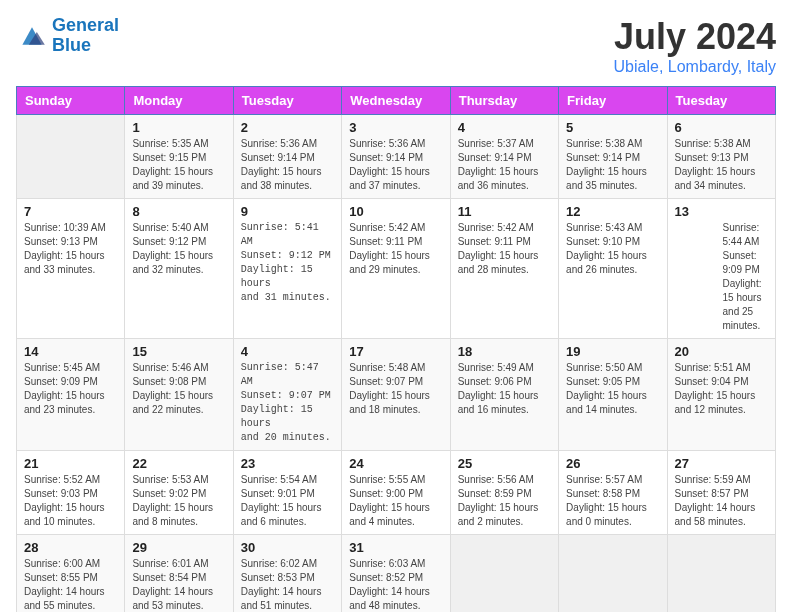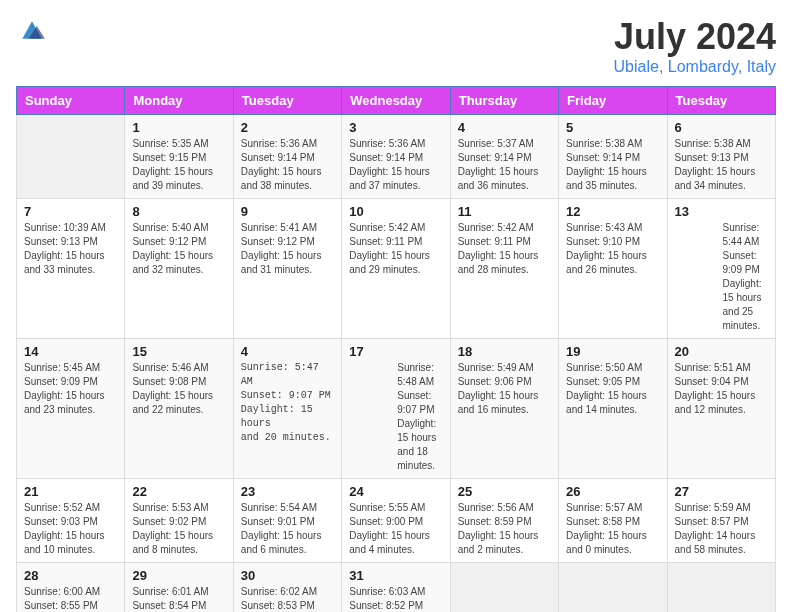--- a/index.html
+++ b/index.html
@@ -94,20 +94,24 @@
   </style>
 </head>
 <body>
 
 <div class="header">
   <div class="logo">
     <svg class="logo-icon" viewBox="0 0 40 34" xmlns="http://www.w3.org/2000/svg">
       <polygon points="8,28 20,6 32,28" fill="#1a75bc" opacity="0.85"></polygon>
       <polygon points="16,28 26,12 36,28" fill="#2c3e7a" opacity="0.7"></polygon>
     </svg>
+    <div class="logo-text">
+      <div><span>General</span></div>
+      <div><span style="color:#1a75bc;">Blue</span></div>
+    </div>
   </div>
   <div class="title-block">
     <div class="month-year">July 2024</div>
     <div class="location">Ubiale, Lombardy, Italy</div>
   </div>
 </div>
 
 <table class="calendar">
   <thead>
     <tr>
@@ -176,21 +180,21 @@
         </td>
         <td>
           <span class="day-num">8</span>
           <div class="day-info" style="white-space: pre-line;">Sunrise: 5:40 AM
 Sunset: 9:12 PM
 Daylight: 15 hours
 and 32 minutes.</div>
         </td>
         <td>
           <span class="day-num">9</span>
-          <div class="day-info" style="white-space: pre-line;">Sunrise: 5:41 AM
+          <div class="day-info" style="white-space: pre-line; font-family: Liberation Mono, monospace;">Sunrise: 5:41 AM
 Sunset: 9:12 PM
 Daylight: 15 hours
 and 31 minutes.</div>
         </td>
         <td>
           <span class="day-num">10</span>
           <div class="day-info" style="white-space: pre-line;">Sunrise: 5:42 AM
 Sunset: 9:11 PM
 Daylight: 15 hours
 and 29 minutes.</div>
@@ -234,21 +238,21 @@
         </td>
         <td>
           <span class="day-num">4</span>
           <div class="day-info" style="white-space: pre-line; font-family: Liberation Mono, monospace;">Sunrise: 5:47 AM
 Sunset: 9:07 PM
 Daylight: 15 hours
 and 20 minutes.</div>
         </td>
         <td>
           <span class="day-num">17</span>
-          <div class="day-info" style="white-space: pre-line; margin-left: 48px;">Sunrise: 5:48 AM
+          <div class="day-info" style="white-space: pre-line;">Sunrise: 5:48 AM
 Sunset: 9:07 PM
 Daylight: 15 hours
 and 18 minutes.</div>
         </td>
         <td>
           <span class="day-num">18</span>
           <div class="day-info" style="white-space: pre-line;">Sunrise: 5:49 AM
 Sunset: 9:06 PM
 Daylight: 15 hours
 and 16 minutes.</div>

